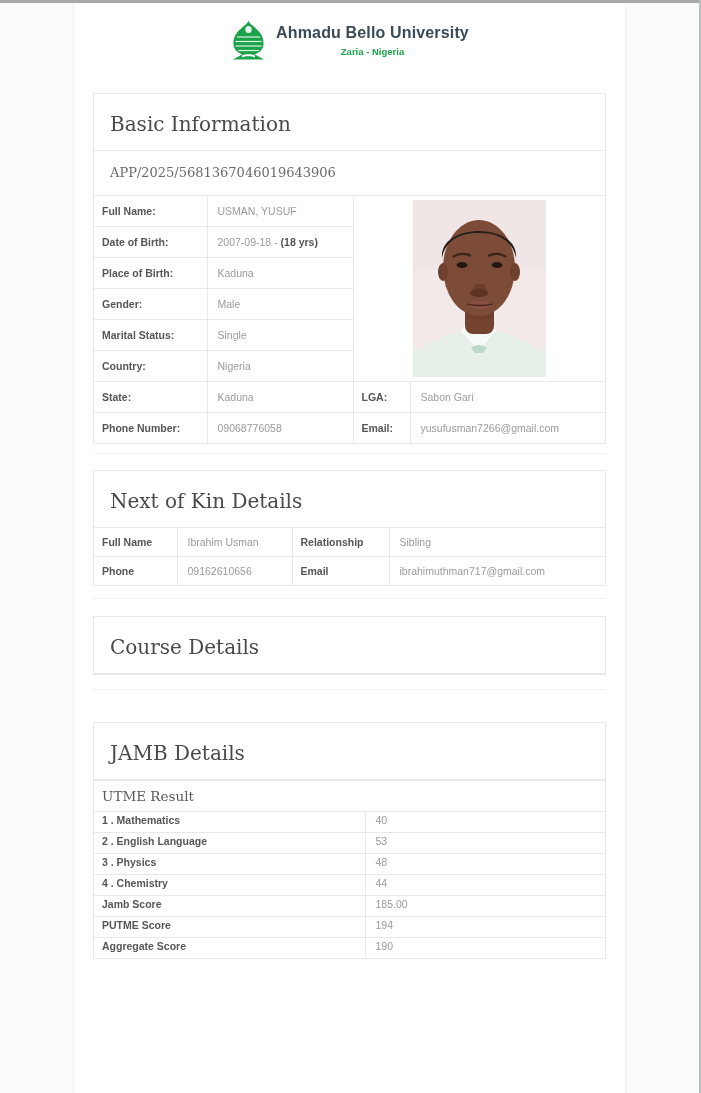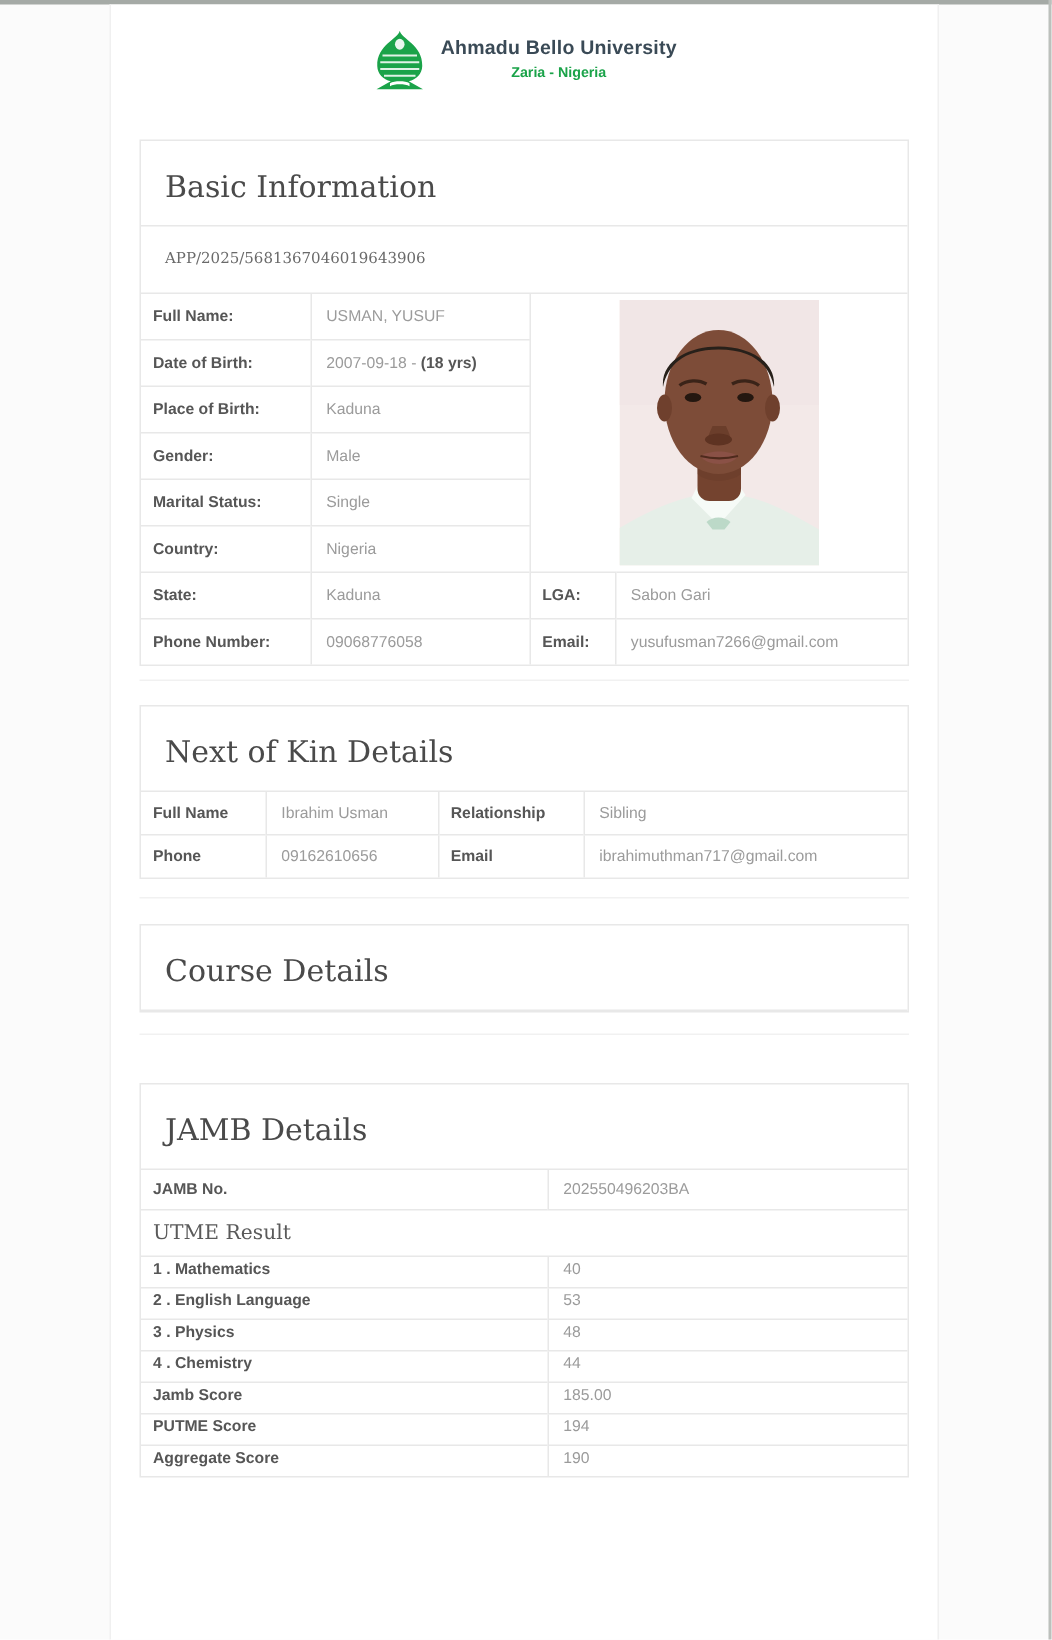--- a/index.html
+++ b/index.html
@@ -19,33 +19,33 @@
     width:553px; height:1090px;
     background:#ffffff;
     border-left:1px solid #f0f0f0;
     border-right:1px solid #f0f0f0;
   }
 
   
   .header { height:90px; padding-top:17px; display:flex; justify-content:center; align-items:flex-start; gap:9px; }
   .logo { width:37px; height:42px; flex:0 0 auto; }
   .uni-text { padding-top:4px; }
-  .uni-name { font-size:13px; font-weight:bold; color:#3a4a56; letter-spacing:.15px; }
+  .uni-name { font-size:16px; font-weight:bold; color:#3a4a56; letter-spacing:.15px; }
   .uni-loc { font-size:9.5px; font-weight:bold; color:#1aa349; margin-top:4px;text-align:center; }
 
   
   .section { margin:0 19px; border:1px solid #e8e8e8; background:#fff; }
   .section-title {
     font-family:"DejaVu Serif","Liberation Serif",serif;
     font-size:20px; line-height:20px; color:#4a4a4a;
     padding:20px 16px 16px; border-bottom:1px solid #e8e8e8;
   }
   .app-row {
     font-family:"DejaVu Serif","Liberation Serif",serif;
-    font-size:10px; line-height:16px; color:#6a6a6a;
+    font-size:13px; line-height:16px; color:#6a6a6a;
     padding:14px 16px; border-bottom:1px solid #e8e8e8;
   }
   .utme-title {
     font-family:"DejaVu Serif","Liberation Serif",serif;
     font-size:13.5px; line-height:16px; color:#5a5a5a;
     padding:13px 8px;
   }
 
   table { width:100%; border-collapse:collapse; table-layout:fixed; }
   td { font-size:10.5px; line-height:12px; vertical-align:middle;
@@ -204,24 +204,20 @@
   <hr class="divider d3">
 
   <div class="section">
     <div class="section-title">JAMB Details</div>
     <table class="t-jambno">
       <colgroup>
           <col style="width:271px">
           <col>
         </colgroup>
       <tbody>
-          <tr class="first">
-        <td class="lbl">JAMB No.</td>
-        <td class="val">202550496203BA</td>
-      </tr>
       <tr>
         <td colspan="2" class="utme-title">UTME Result</td>
       </tr>
     </tbody>
       </table>
     <table class="t-utme">
       <colgroup>
           <col style="width:271px">
           <col>
         </colgroup>

